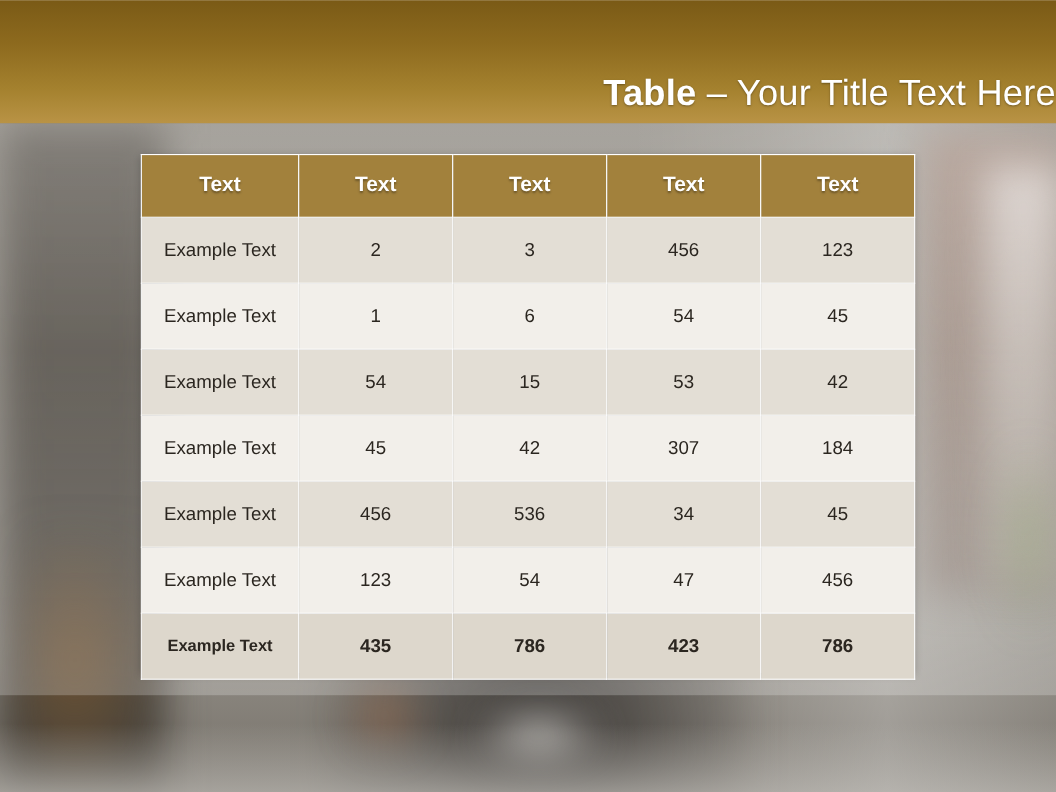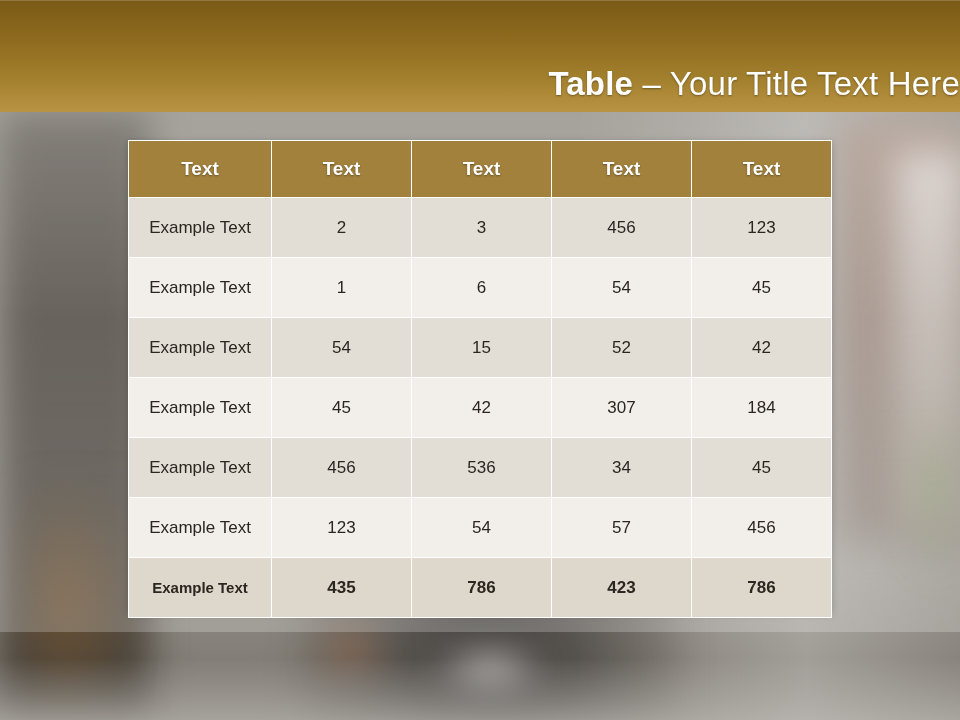--- a/index.html
+++ b/index.html
@@ -239,42 +239,42 @@
           <td class="label">Example Text</td>
           <td>1</td>
           <td>6</td>
           <td>54</td>
           <td>45</td>
         </tr>
         <tr class="odd">
           <td class="label">Example Text</td>
           <td>54</td>
           <td>15</td>
-          <td>52</td>
+          <td>53</td>
           <td>42</td>
         </tr>
         <tr class="even">
           <td class="label">Example Text</td>
           <td>45</td>
           <td>42</td>
           <td>307</td>
           <td>184</td>
         </tr>
         <tr class="odd">
           <td class="label">Example Text</td>
           <td>456</td>
           <td>536</td>
           <td>34</td>
           <td>45</td>
         </tr>
         <tr class="even">
           <td class="label">Example Text</td>
           <td>123</td>
           <td>54</td>
-          <td>57</td>
+          <td>47</td>
           <td>456</td>
         </tr>
         <tr class="total">
           <td class="label">Example Text</td>
           <td>435</td>
           <td>786</td>
           <td>423</td>
           <td>786</td>
         </tr>
       </tbody>

